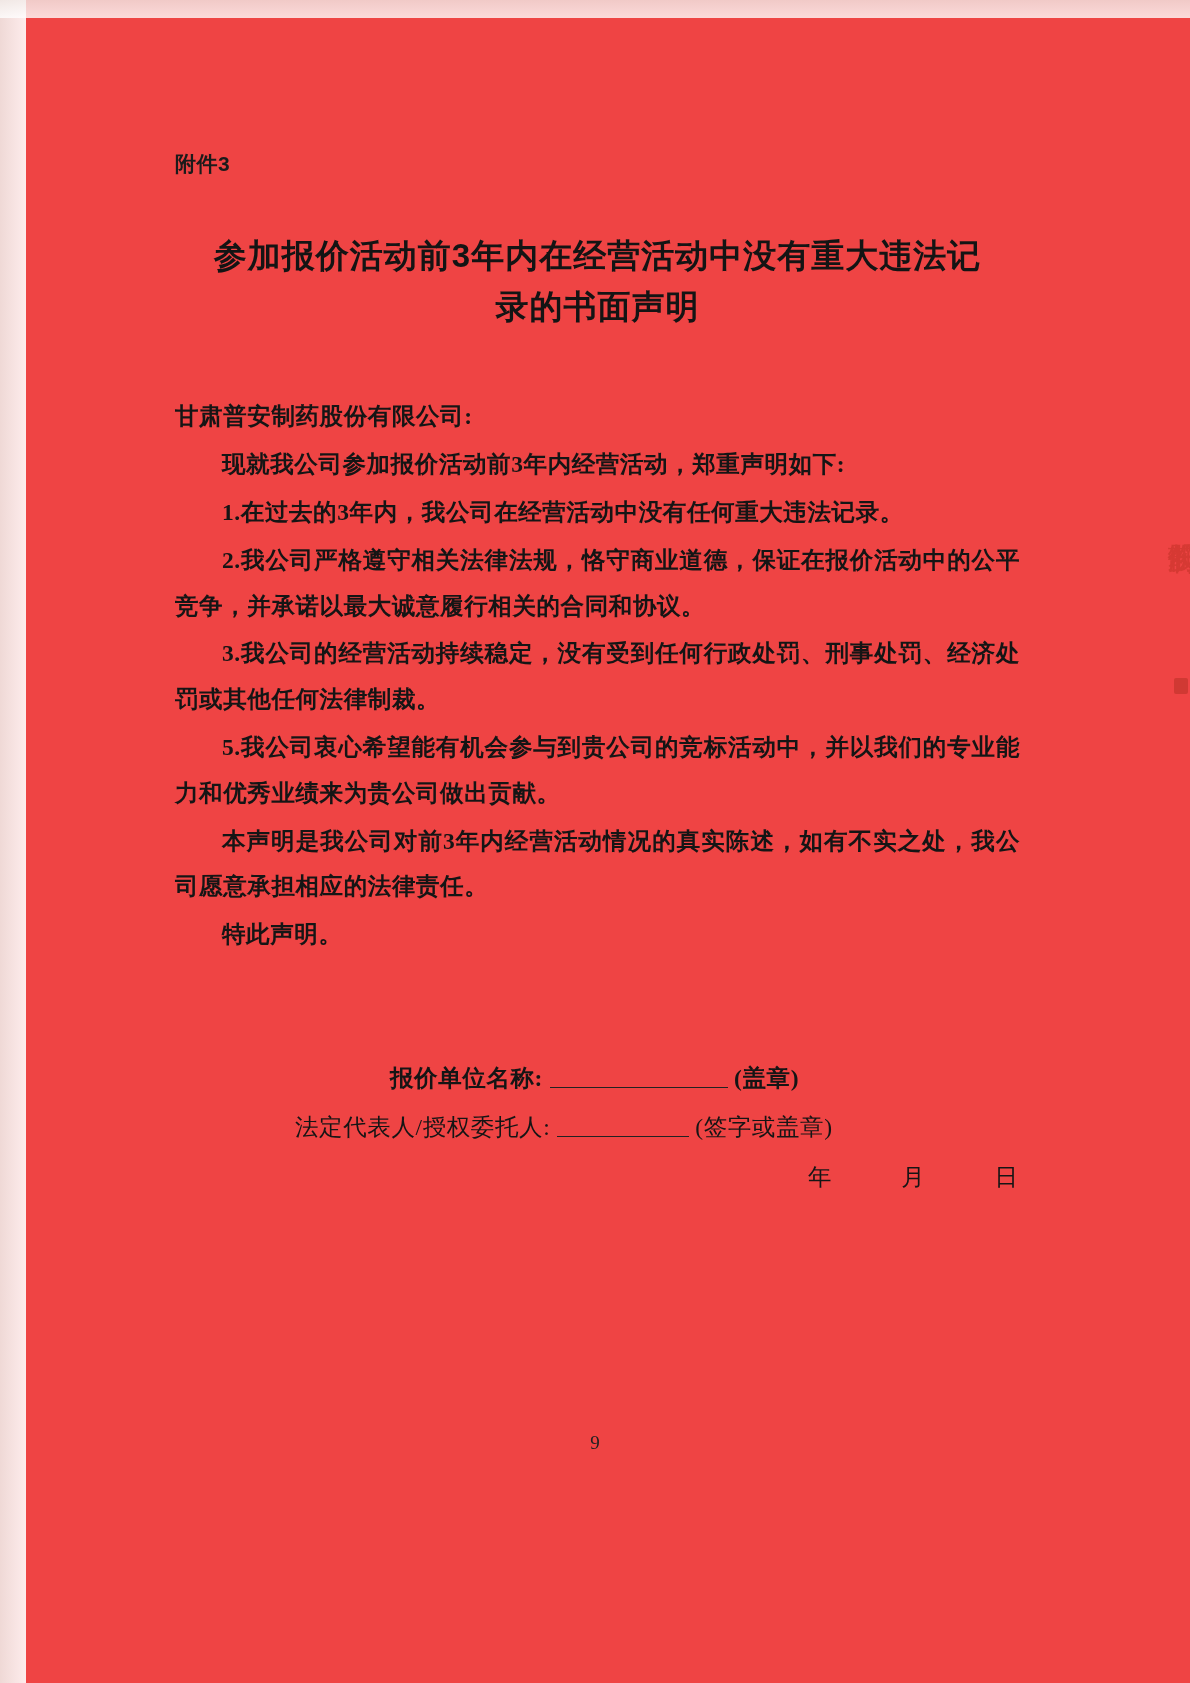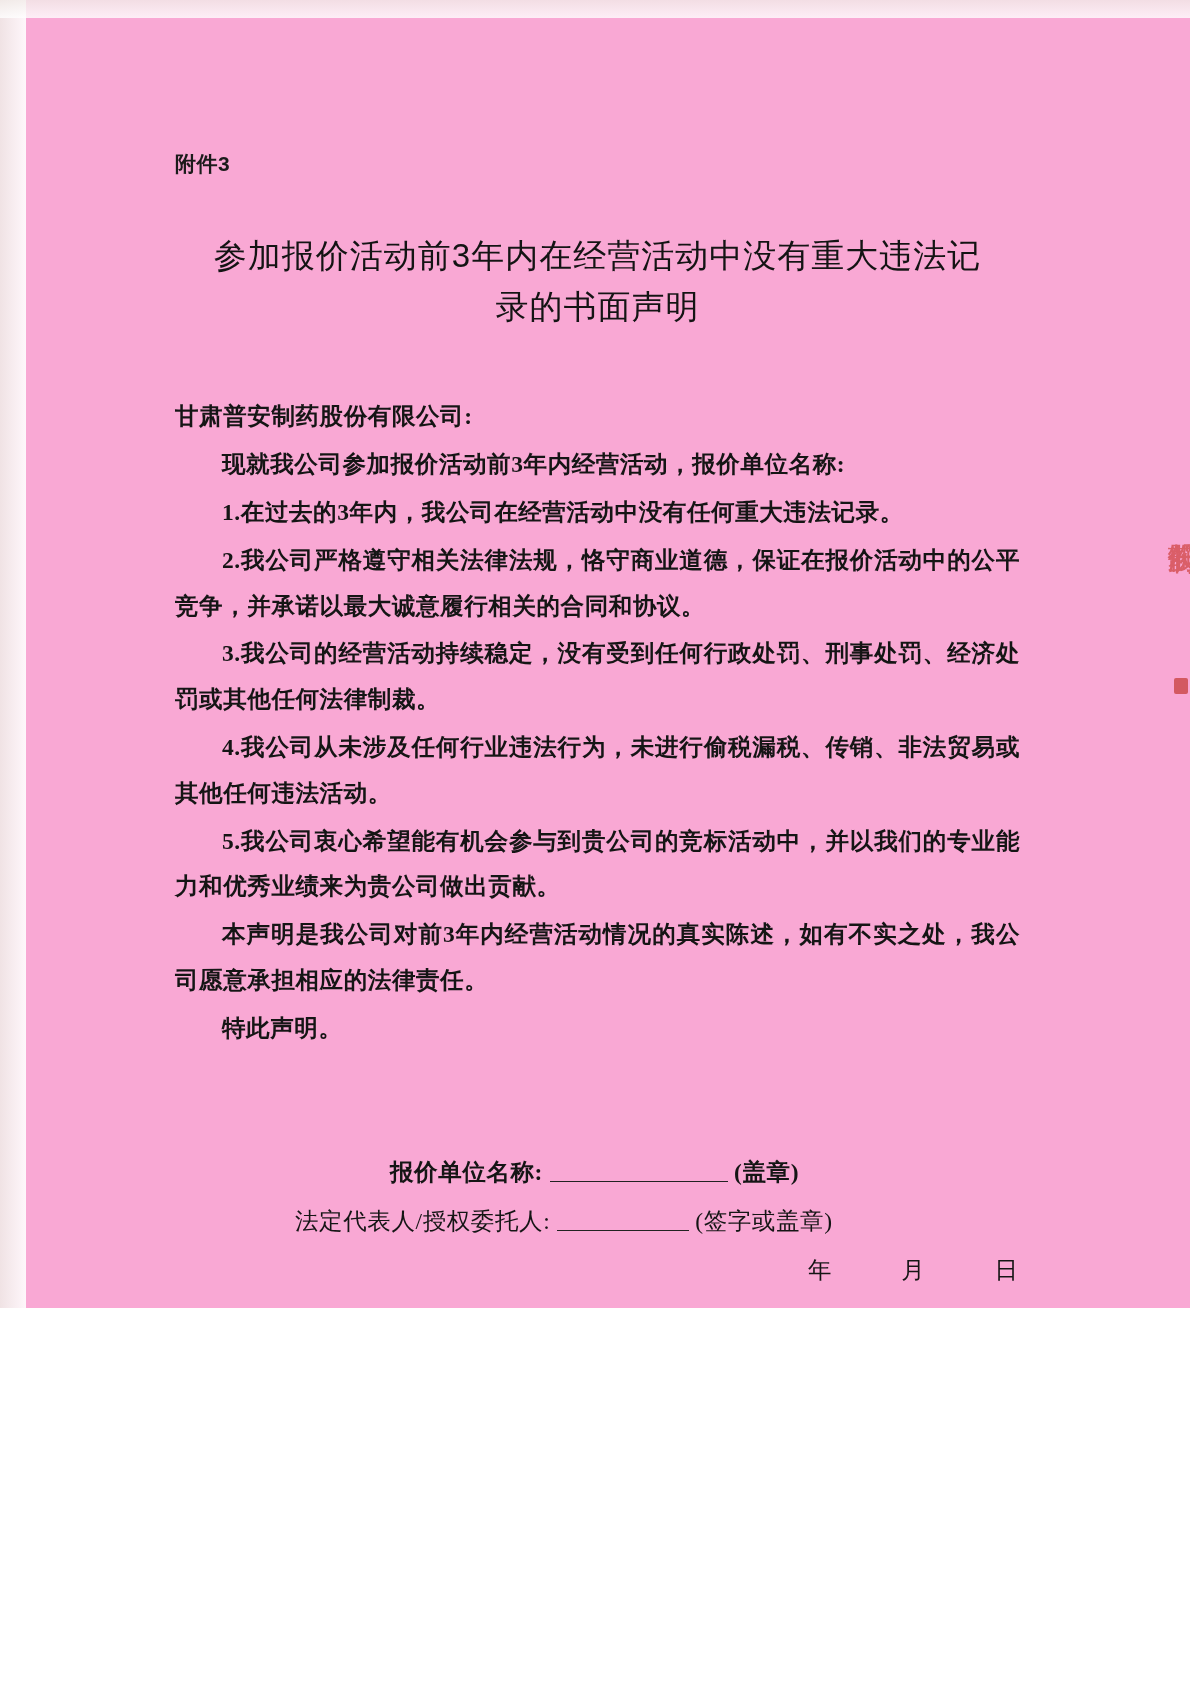--- a/index.html
+++ b/index.html
@@ -6,22 +6,22 @@
     margin: 0;
     padding: 0;
     background: #ffffff;
   }
   body {
     font-family: "Liberation Serif", serif;
   }
   .page {
     position: relative;
     width: 1190px;
-    height: 1308px;
-    background: #f9a8d4;
+    height: 1683px;
+    background: #ef4444;
     overflow: hidden;
   }
   
   .scan-edge-left {
     position: absolute;
     left: 0; top: 0;
     width: 26px; height: 100%;
     background: linear-gradient(to right, #efe9e6 0%, #ffffff 100%);
     opacity: 0.9;
   }
@@ -42,21 +42,21 @@
     font-family: "Liberation Sans", sans-serif;
     font-weight: bold;
     font-size: 21px;
     color: #1b1b1b;
     letter-spacing: 0.5px;
   }
   .doc-title {
     margin-top: 52px;
     text-align: center;
     font-family: "Liberation Sans", sans-serif;
-    font-weight: normal;
+    font-weight: bold;
     font-size: 33px;
     line-height: 1.55;
     color: #141414;
     letter-spacing: 1px;
     padding: 0 22px;
   }
   .body-block {
     margin-top: 62px;
     font-size: 23.5px;
     line-height: 1.95;
@@ -161,25 +161,24 @@
   </div>
 
   <div class="content">
 
     <div class="attachment-label">附件3</div>
 
     <div class="doc-title">参加报价活动前3年内在经营活动中没有重大违法记录的书面声明</div>
 
     <div class="body-block">
       <p class="p">甘肃普安制药股份有限公司:</p>
-      <p class="p indent">现就我公司参加报价活动前3年内经营活动，报价单位名称:</p>
+      <p class="p indent">现就我公司参加报价活动前3年内经营活动，郑重声明如下:</p>
       <p class="p indent">1.在过去的3年内，我公司在经营活动中没有任何重大违法记录。</p>
       <p class="p indent">2.我公司严格遵守相关法律法规，恪守商业道德，保证在报价活动中的公平竞争，并承诺以最大诚意履行相关的合同和协议。</p>
       <p class="p indent">3.我公司的经营活动持续稳定，没有受到任何行政处罚、刑事处罚、经济处罚或其他任何法律制裁。</p>
-      <p class="p indent">4.我公司从未涉及任何行业违法行为，未进行偷税漏税、传销、非法贸易或其他任何违法活动。</p>
       <p class="p indent">5.我公司衷心希望能有机会参与到贵公司的竞标活动中，并以我们的专业能力和优秀业绩来为贵公司做出贡献。</p>
       <p class="p indent">本声明是我公司对前3年内经营活动情况的真实陈述，如有不实之处，我公司愿意承担相应的法律责任。</p>
       <p class="p indent">特此声明。</p>
     </div>
 
     <div class="sign-block">
       <div class="sign-line-1">
         <span>报价单位名称:</span>
         <span class="blank-long"></span>
         <span>(盖章)</span>

